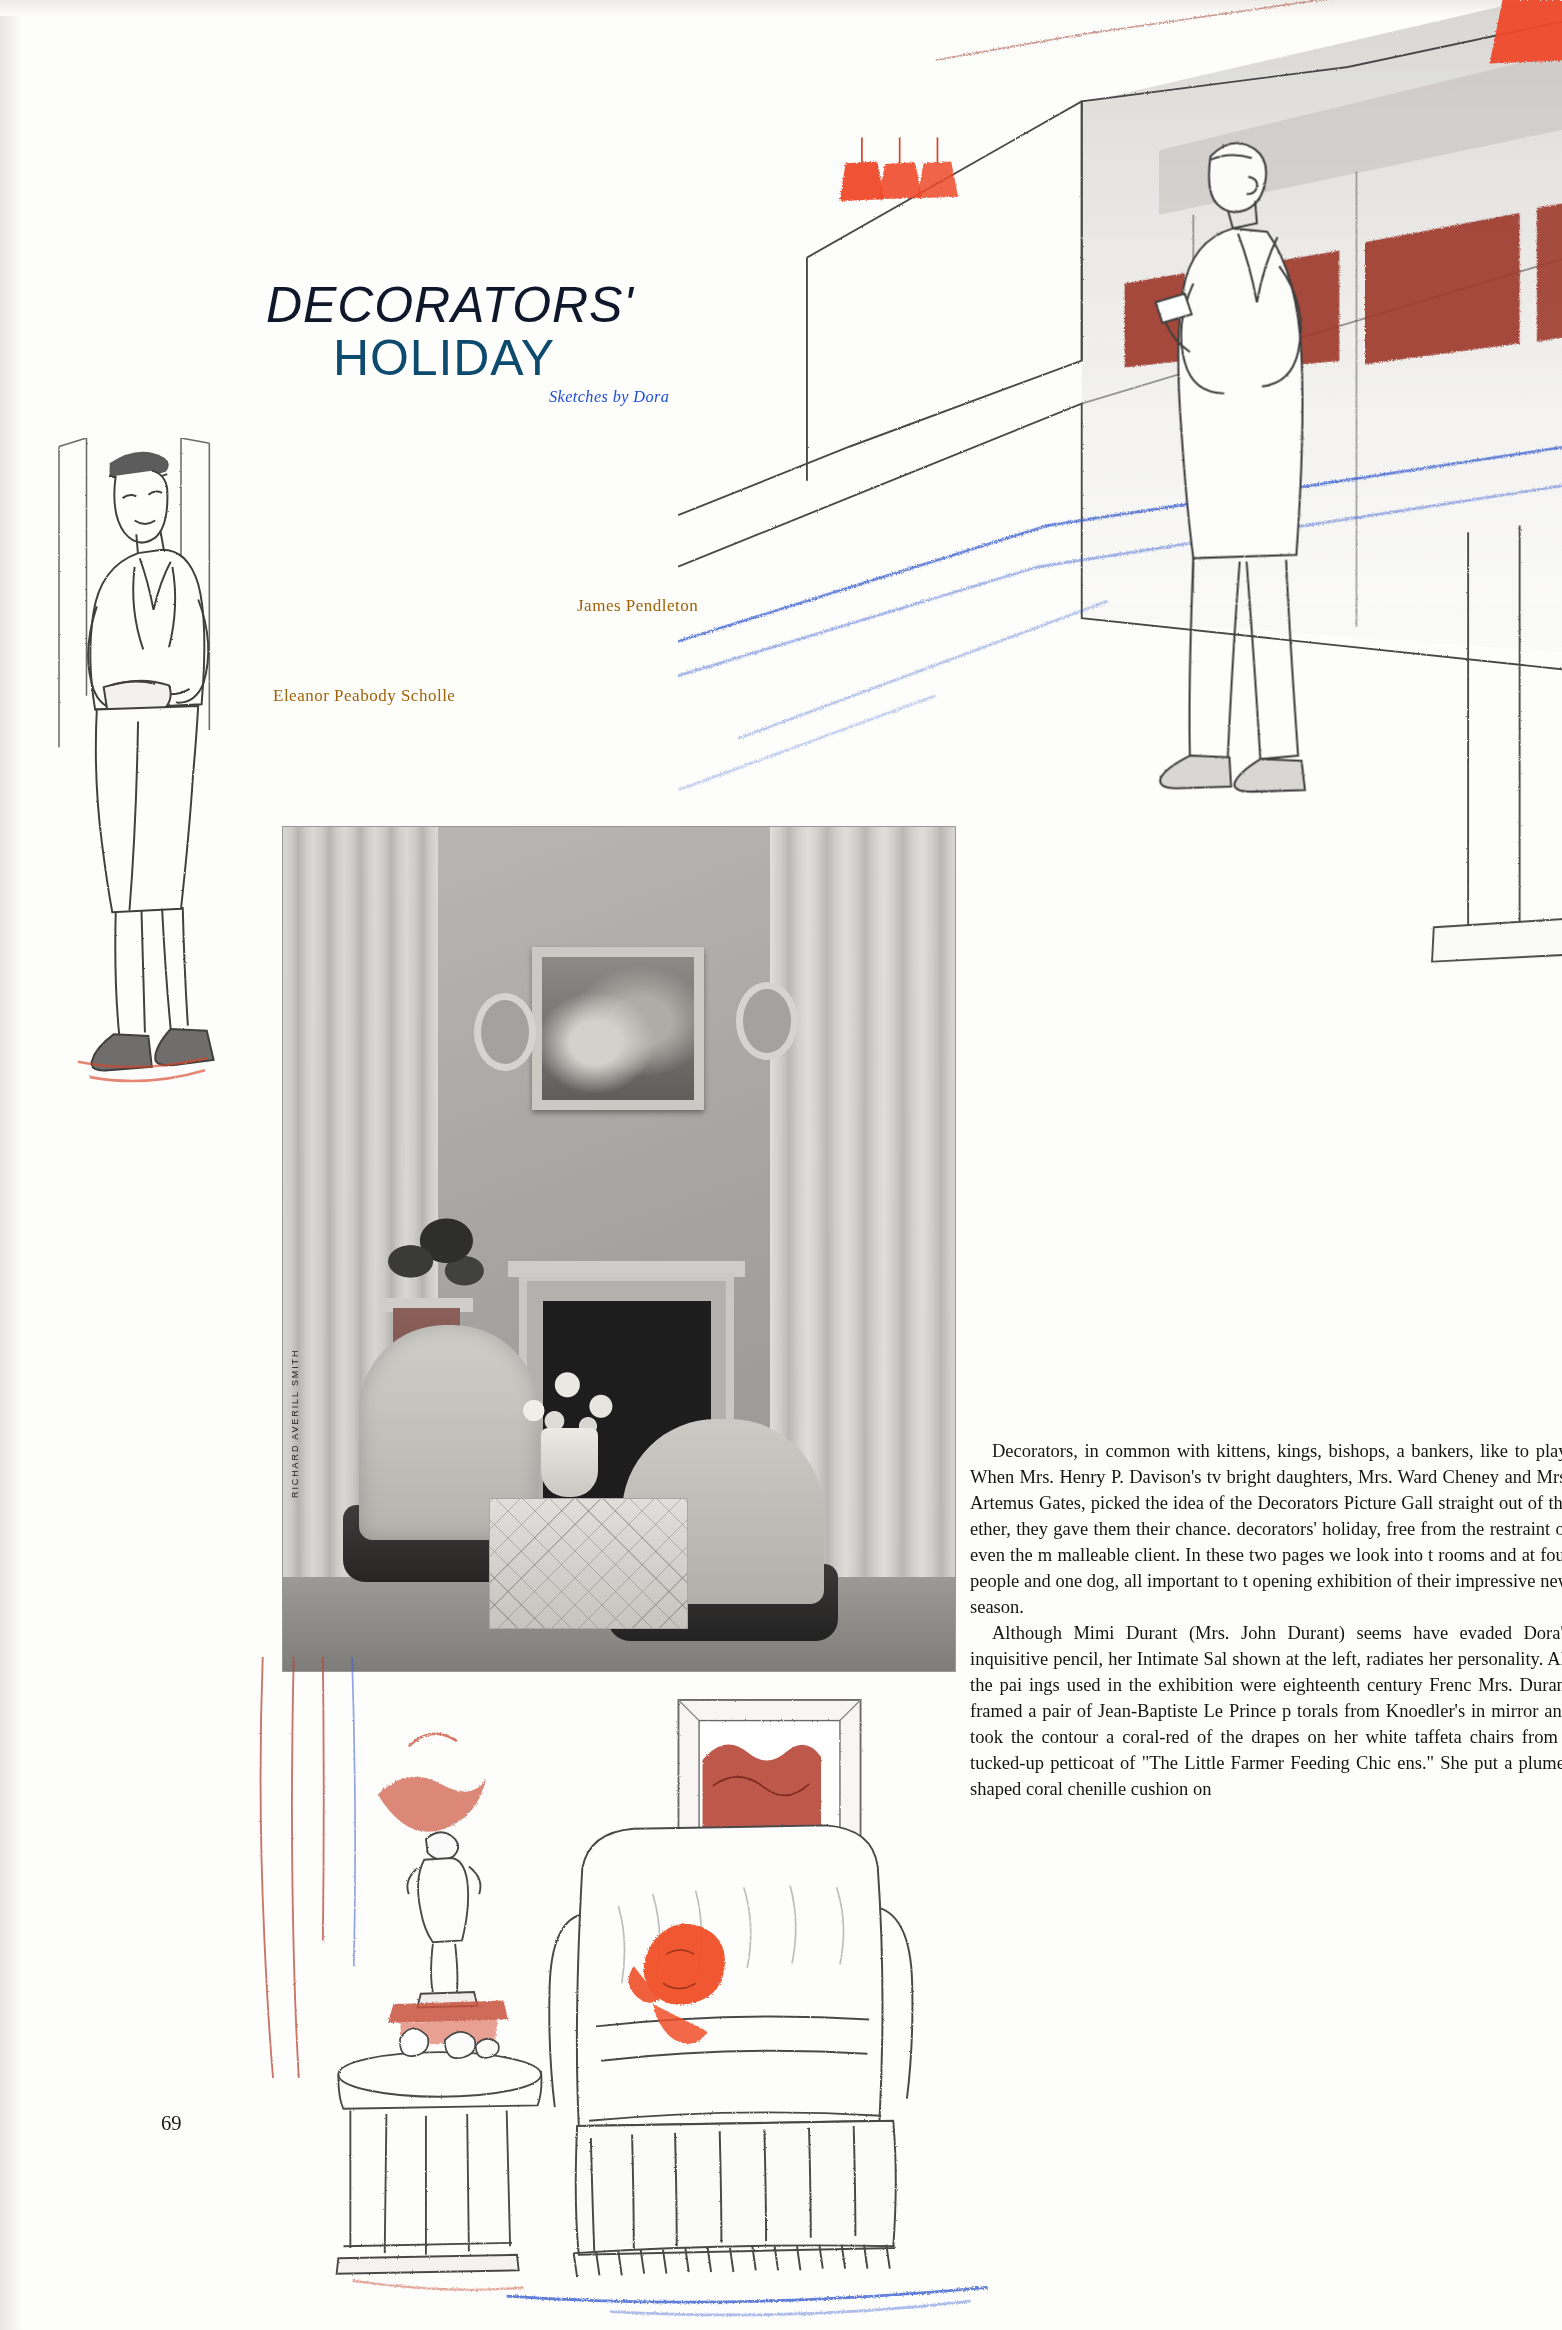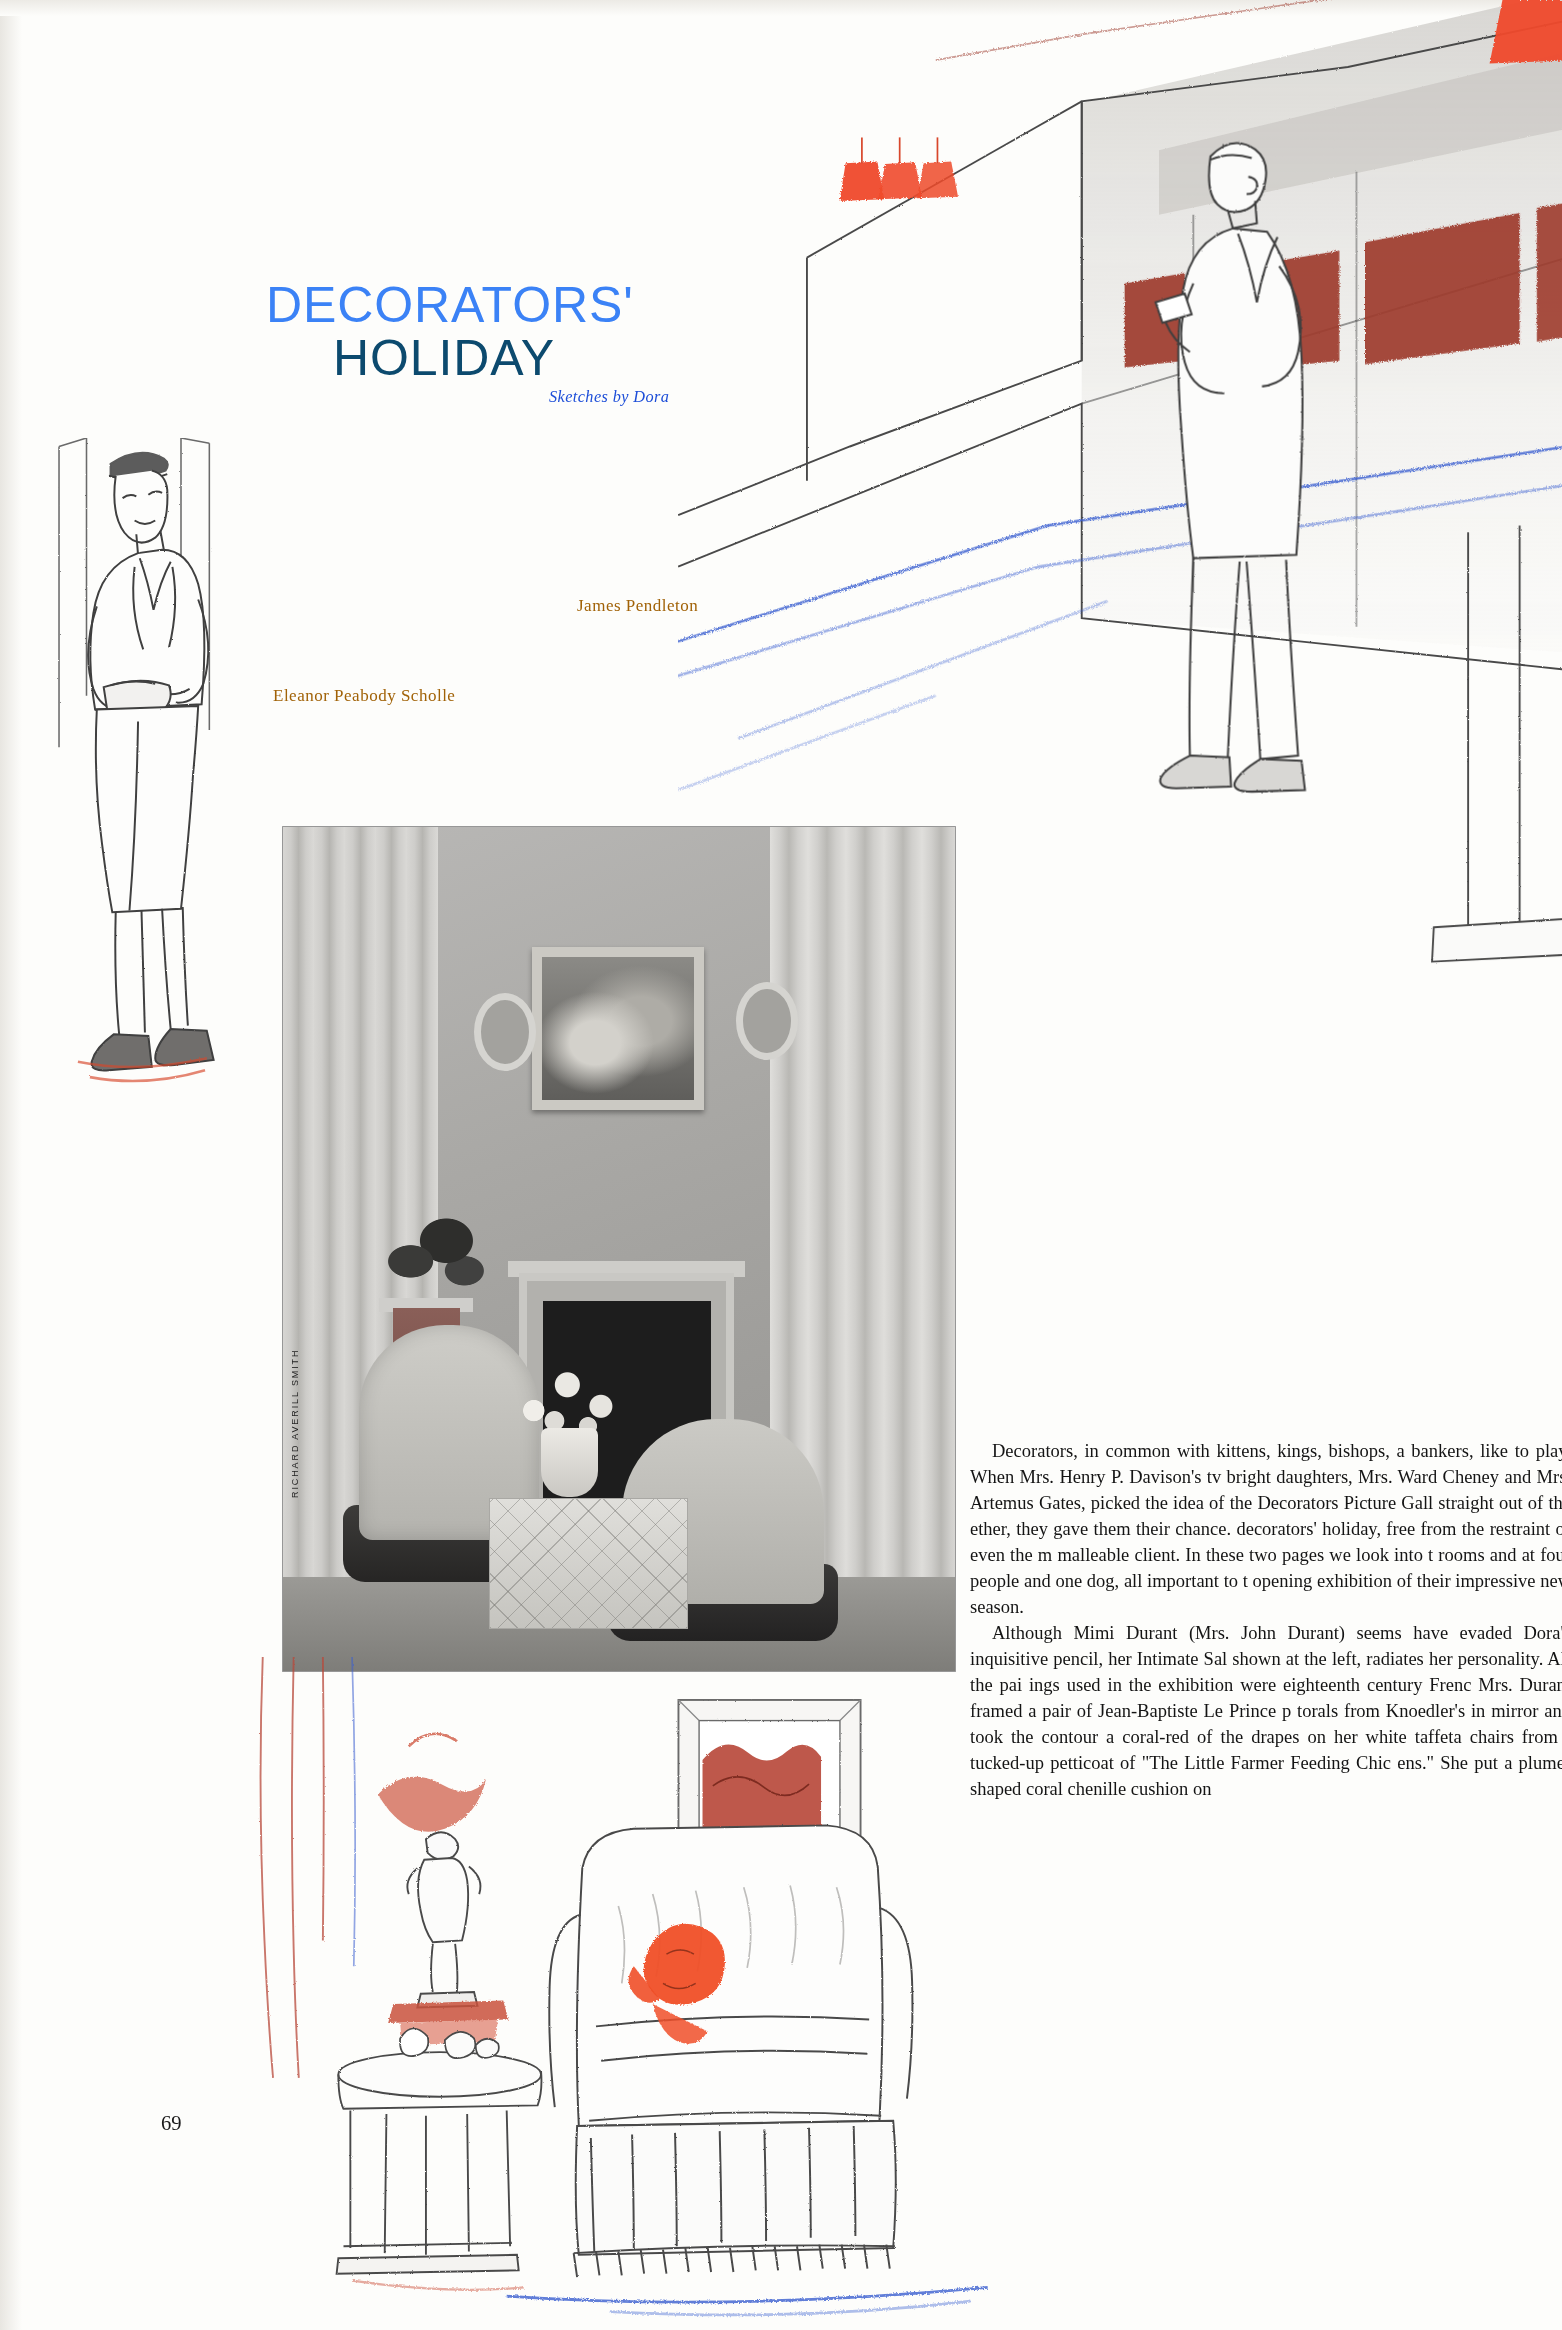--- a/index.html
+++ b/index.html
@@ -38,22 +38,23 @@
   .title-block {
     position: absolute;
     left: 266px;
     top: 279px;
     width: 481px;
   }
   .title-line1 {
     font-family: "Liberation Sans", sans-serif;
     font-size: 50px;
     letter-spacing: 0.9px;
-    color: #3b82f6;
+    color: #0f172a;
     line-height: 1.05;
+    font-style: italic;
   }
   .title-line2 {
     font-family: Liberation Sans, sans-serif;
     font-size: 50px;
     letter-spacing: 0.9px;
     color: #0c4a6e;
     line-height: 1.05;
     margin-left: 67px;
   }
   .title-credit {

